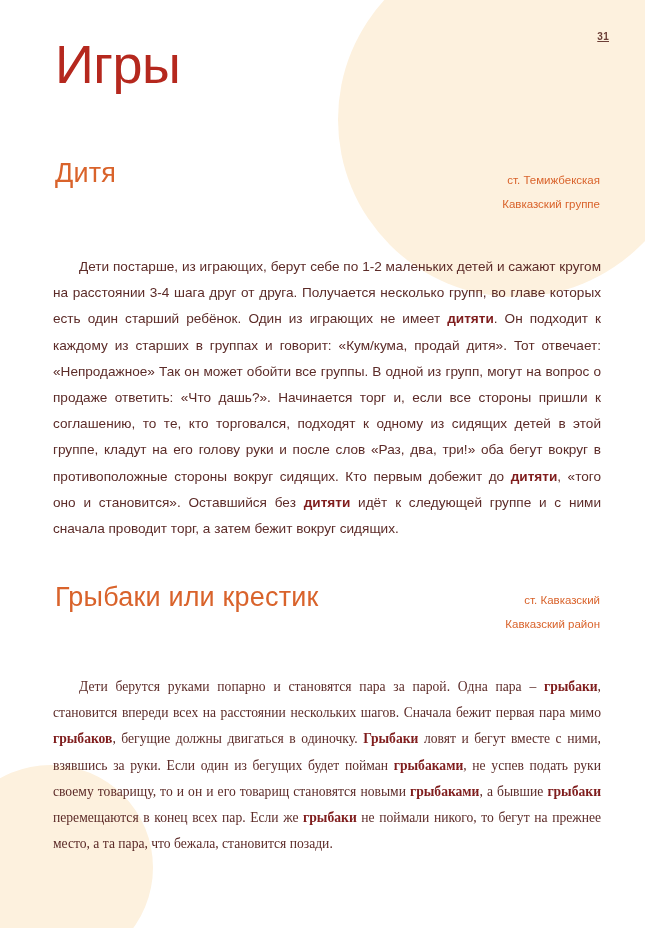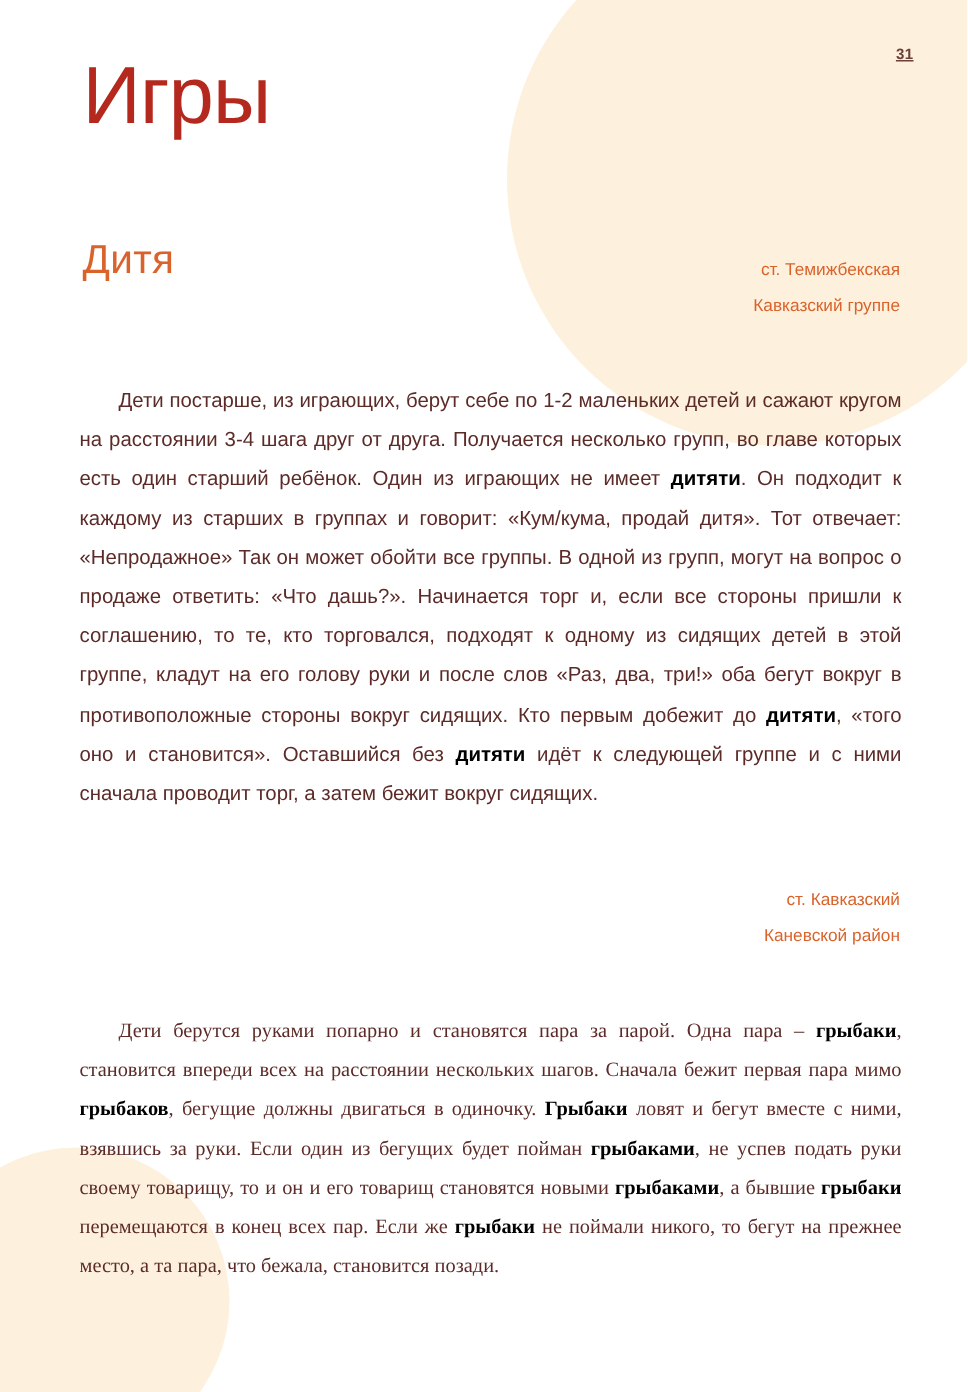--- a/index.html
+++ b/index.html
@@ -121,21 +121,21 @@
     line-height: 26.2px;
     color: #5c2b28;
     text-align: justify;
     text-indent: 26px;
     hyphens: manual;
   }
   .section--dita .body-text { top: 96px; }
   .section--grybaki .body-text { top: 96px; font-family: Liberation Serif, serif; }
 
   .hl {
-    color: #000000;
+    color: #7f1d1d;
     font-weight: bold;
   }
   .q {
   }
 </style>
 </head>
 <body>
 
 <div class="page">
 
@@ -154,22 +154,23 @@
         <div class="attribution">
           <div>ст. Темижбекская</div>
           <div>Кавказский группе</div>
         </div>
       </div>
       <p class="body-text">Дети постарше, из играющих, берут себе по 1-2 маленьких детей и сажают кругом на расстоянии 3-4 шага друг от друга. Получается несколько групп, во главе которых есть один старший ребёнок. Один из играющих не имеет <span class="hl">дитяти</span>. Он подходит к каждому из старших в группах и говорит: <span class="q">«Кум/кума, продай дитя»</span>. Тот отвечает: <span class="q">«Непродажное»</span> Так он может обойти все группы. В одной из групп, могут на вопрос о продаже ответить: <span class="q">«Что дашь?»</span>. Начинается торг и, если все стороны пришли к соглашению, то те, кто торговался, подходят  к одному из сидящих детей в этой группе, кладут на его голову руки и после слов <span class="q">«Раз, два, три!»</span> оба бегут вокруг в противоположные стороны вокруг сидящих. Кто первым добежит до <span class="hl">дитяти</span>, <span class="q">«того оно и становится»</span>. Оставшийся без <span class="hl">дитяти</span> идёт к следующей группе и с ними сначала проводит торг, а затем бежит вокруг сидящих.</p>
     </div>
 
     <div class="section section--grybaki">
       <div class="section-head">
+        <h2 class="section-title">Грыбаки или крестик</h2>
         <div class="attribution">
           <div>ст. Кавказский</div>
-          <div>Каневской район</div>
+          <div>Кавказский район</div>
         </div>
       </div>
       <p class="body-text">Дети берутся руками попарно и становятся пара за парой. Одна пара – <span class="hl">грыбаки</span>, становится впереди всех на расстоянии нескольких шагов. Сначала бежит первая пара мимо <span class="hl">грыбаков</span>, бегущие должны двигаться в одиночку. <span class="hl">Грыбаки</span> ловят и бегут вместе с ними, взявшись за руки. Если один из бегущих будет пойман <span class="hl">грыбаками</span>, не успев подать руки своему товарищу, то и он и его товарищ становятся новыми <span class="hl">грыбаками</span>, а бывшие <span class="hl">грыбаки</span> перемещаются в конец всех пар. Если же <span class="hl">грыбаки</span> не поймали никого, то бегут на прежнее место, а та пара, что бежала, становится позади.</p>
     </div>
 
   </div>
 </div>
 
 </body></html>

